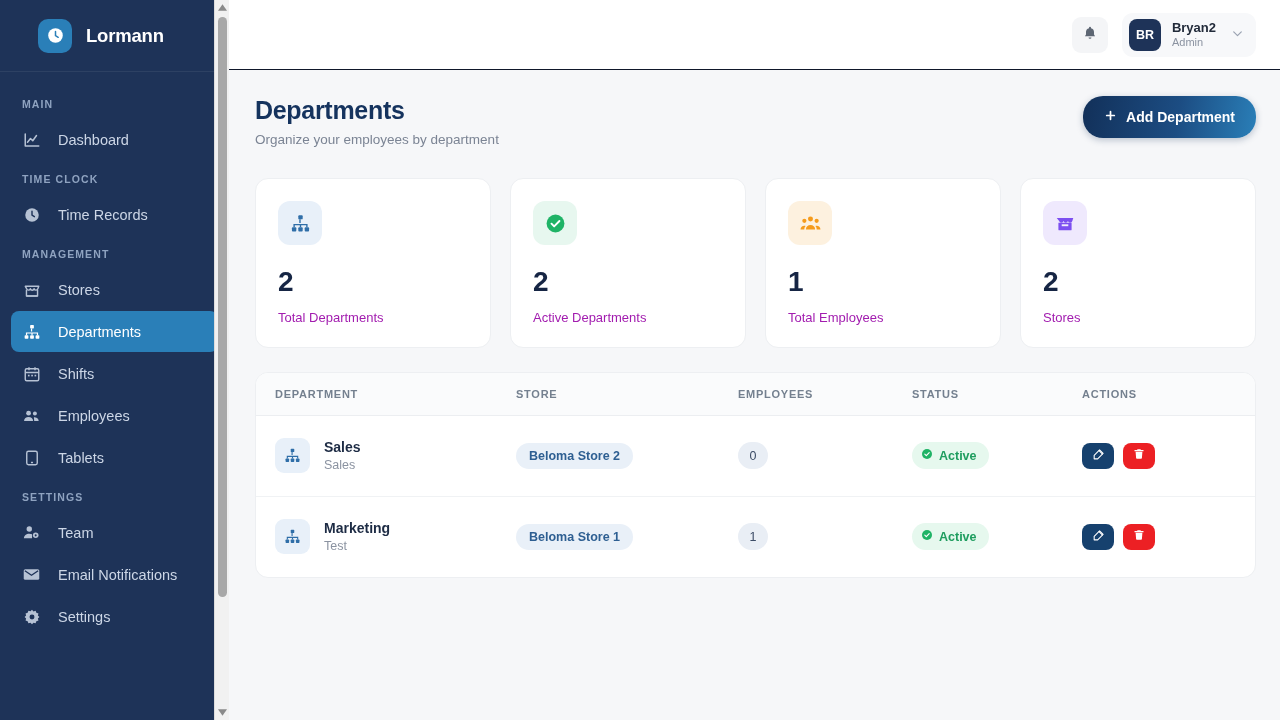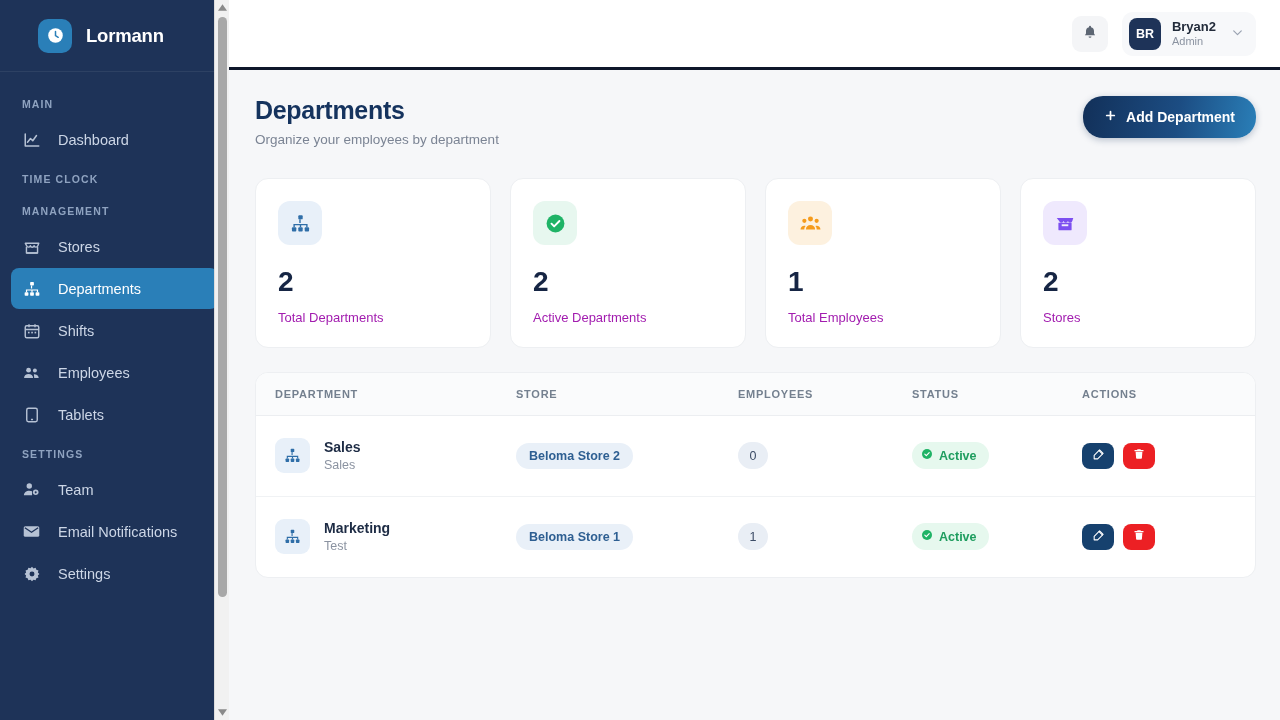--- a/index.html
+++ b/index.html
@@ -69,21 +69,21 @@
   .sb-thumb {
     position: absolute; left: 3px; top: 17px; width: 9px; height: 580px;
     background: #a8a8a8; border-radius: 5px;
   }
 
   
   .main { flex: 1; height: 720px; display: flex; flex-direction: column;
           background: #f6f7f9; overflow: hidden; }
   .topbar {
     height: 70px; flex: 0 0 70px; background: #ffffff;
-    border-bottom: 3px solid #0f172a;
+    border-bottom: 1px solid #0f172a;
     display: flex; align-items: center; justify-content: flex-end;
     padding: 0 24px; gap: 14px;
   }
   .bell-btn {
     width: 36px; height: 36px; border-radius: 9px; background: #f4f5f7;
     display: flex; align-items: center; justify-content: center; cursor: pointer;
   }
   .user-chip {
     display: flex; align-items: center; gap: 11px;
     background: #f7f8fa; border-radius: 11px;
@@ -198,20 +198,29 @@
         <span class="nav-icon">
           <svg width="18" height="18" viewBox="0 0 24 24" fill="none" stroke="#ccd6e6" stroke-width="2" stroke-linecap="round" stroke-linejoin="round">
             <path d="M3 4v16h18"></path>
               <path d="M6 15l4-5 3 3 5-7"></path>
           </svg>
         </span>
         <span>Dashboard</span>
       </div>
 
       <div class="nav-section">TIME CLOCK</div>
+      <div class="nav-item">
+        <span class="nav-icon">
+          <svg width="18" height="18" viewBox="0 0 24 24">
+              <circle cx="12" cy="12" r="9" fill="#ccd6e6"></circle>
+              <path d="M12 7v5.3l3.2 2" stroke="#1e3358" stroke-width="1.9" stroke-linecap="round" fill="none"></path>
+            </svg>
+        </span>
+        <span>Time Records</span>
+      </div>
 
       <div class="nav-section">MANAGEMENT</div>
       <div class="nav-item">
         <span class="nav-icon">
           <svg width="18" height="18" viewBox="0 0 24 24" fill="none" stroke="#ccd6e6" stroke-width="1.9" stroke-linejoin="round">
             <path d="M3 7h18l-1.2 3.2a2.6 2.6 0 0 1-5 .2 2.6 2.6 0 0 1-5 0 2.6 2.6 0 0 1-5-.2z"></path>
             <path d="M4.6 11.5V20h14.8v-8.5"></path>
               <path d="M4.6 20h14.8"></path>
           </svg>
         </span>

